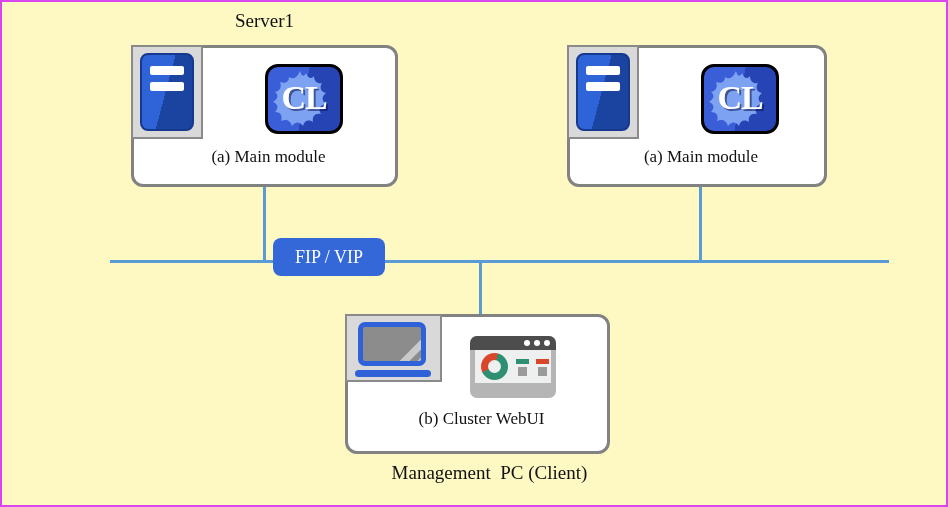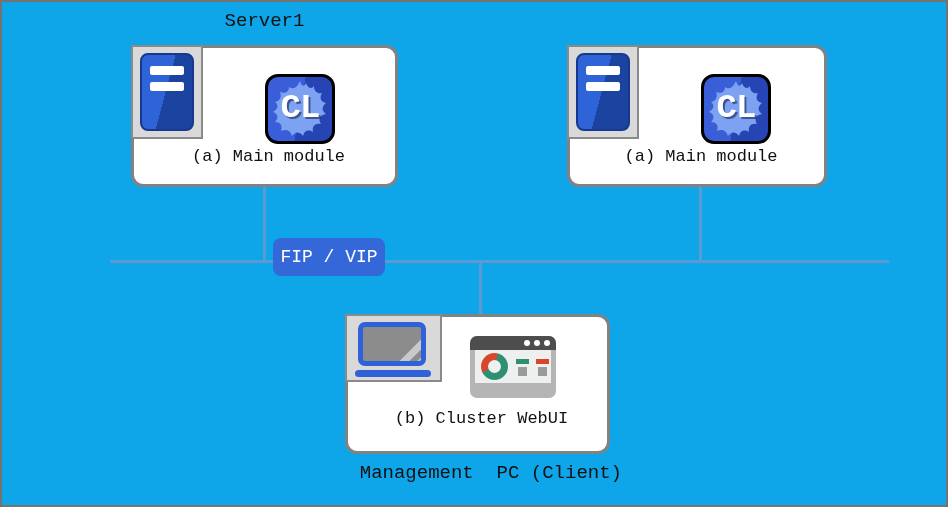--- a/index.html
+++ b/index.html
@@ -1,19 +1,19 @@
 <!DOCTYPE html>
 <html><head>
 <meta charset="utf-8">
 <style>
   html,body { margin:0; padding:0; background:#fff; }
   .canvas {
     position:relative; width:948px; height:507px; box-sizing:border-box;
-    background:#0ea5e9; border:2px solid #737373; overflow:hidden;
-    font-family:Liberation Mono, monospace; color:#111;
+    background:#fef9c3; border:2px solid #d946ef; overflow:hidden;
+    font-family:Liberation Serif, serif; color:#111;
   }
 
   
   .net-line { position:absolute; background:#5b9bd5; }
   .hline { left:108px; top:258px; width:779px; height:3px; }
   .v1 { left:261px; top:184px; width:3px; height:75px; }
   .v2 { left:697px; top:184px; width:3px; height:75px; }
   .v3 { left:477px; top:261px; width:3px; height:52px; }
 
   
@@ -35,23 +35,23 @@
   .laptop-frame { width:97px; height:68px; }
 
   
   .server-tower { position:absolute; left:7px; top:6px; width:54px; height:78px; border-radius:8px;
     background:linear-gradient(105deg,#2f63d8 48%,#1a449f 48%);
     border:2px solid #16388f; box-sizing:border-box; }
   .tower-bar { position:absolute; left:8px; width:34px; height:9px; background:#fff; border-radius:2px; }
   .tower-bar.b1 { top:11px; } .tower-bar.b2 { top:27px; }
 
   
-  .cl-icon { position:absolute; left:131px; top:16px; width:70px; height:70px;
+  .cl-icon { position:absolute; left:131px; top:16px; width:78px; height:70px;
     background:linear-gradient(100deg,#3a5ed8 50%,#2644b4 50%);
-    border:3px solid #000; border-radius:13px; box-sizing:border-box; overflow:hidden;margin-top:10px; }
+    border:3px solid #000; border-radius:13px; box-sizing:border-box; overflow:hidden; }
   .cl-splash { position:absolute; left:0; top:0; width:64px; height:64px; }
   .cl-text { position:absolute; left:0; width:100%; top:14px; text-align:center;
     font-size:34px; font-weight:bold; color:#fff; letter-spacing:-1px; line-height:1;
     text-shadow:2px 2px 0 rgba(10,20,70,0.55); }
 
   
   .laptop-screen { position:absolute; left:11px; top:6px; width:68px; height:44px;
     border:5px solid #2f62d8; border-radius:7px; background:#8c8c8c; box-sizing:border-box; overflow:hidden; }
   .screen-stripe { position:absolute; background:#c9c9c9; width:70px; height:7px; transform:rotate(-45deg); }
   .screen-stripe.s1 { right:-30px; bottom:8px; }
@@ -71,21 +71,21 @@
   .widget-bar.teal { left:41px; background:#2e8f72; }
   .widget-bar.red  { left:61px; background:#d9472b; }
   .widget-sq { position:absolute; width:9px; height:9px; top:17px; background:#9a9a9a; }
   .widget-sq.sq1 { left:43px; } .widget-sq.sq2 { left:63px; }
 
   
   .fip-badge { position:absolute; left:271px; top:195px; width:112px; height:38px;
     background:#3468d9; border-radius:8px; color:#fff; font-size:18px;
     display:flex; align-items:center; justify-content:center; white-space:pre;margin-top:41px; }
 
-  .pc-caption { position:absolute; left:343px; top:460px; width:265px; text-align:right;
+  .pc-caption { position:absolute; left:343px; top:460px; width:265px; text-align:center;
     font-size:19px; padding-left:12px; white-space:pre; }
 </style>
 </head>
 <body>
 
 <div class="canvas">
 
   <div class="net-line hline"></div>
   <div class="net-line v1"></div>
   <div class="net-line v2"></div>

